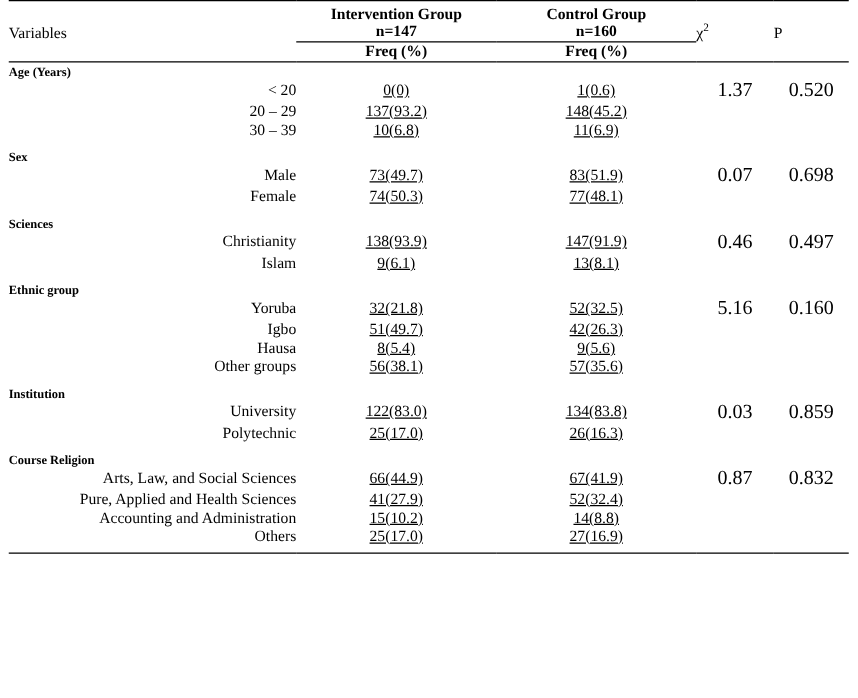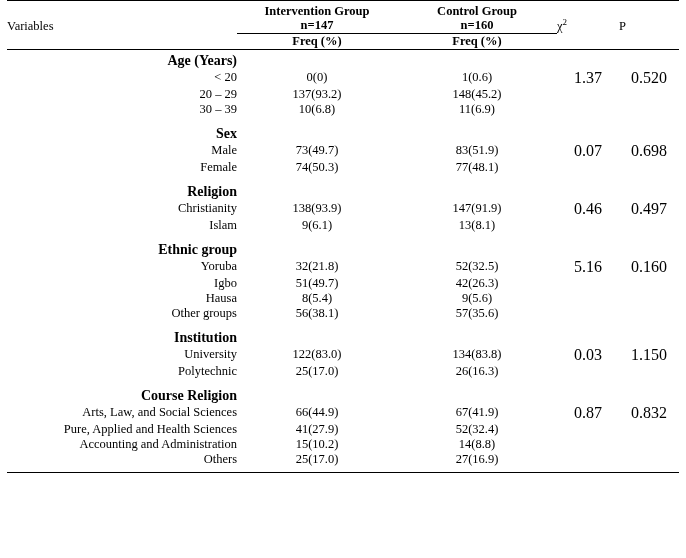--- a/index.html
+++ b/index.html
@@ -56,33 +56,34 @@
   }
   .hdr-sub {
     text-align: center;
     font-weight: bold;
     font-size: 12.5px;
     padding: 2px 2px 3px 2px;
     border-top: 1px solid #000;
   }
   .grp-label {
     font-weight: bold;
-    font-size: 14px;
-    text-align: right;
+    font-size: 10px;
+    text-align: left;
     padding: 3px 2px 1px 2px;
   }
   .row-label {
     text-align: right;
     font-size: 12.5px;
     padding: 1.5px 2px;
   }
   .val {
     text-align: center;
     font-size: 12.5px;
     padding: 1.5px 2px;
+    text-decoration: underline;
   }
   .stat {
     text-align: center;
     font-size: 16px;
     padding: 1.5px 2px;
   }
   .spacer td { height: 9px; font-size: 0; line-height: 0; }
   .spacer-sm td { height: 5px; font-size: 0; line-height: 0; }
   sup { font-size: 9px; vertical-align: super; }
   .two-line { line-height: 1.15; }
@@ -177,21 +178,21 @@
         <td class="val">74(50.3)</td>
         <td class="val">77(48.1)</td>
         <td class="stat"></td>
         <td class="stat"></td>
       </tr>
       <tr class="spacer">
           <td colspan="5"></td>
         </tr>
 
       <tr>
-        <td class="grp-label">Religion</td>
+        <td class="grp-label">Sciences</td>
         <td class="val"></td>
         <td class="val"></td>
         <td class="stat"></td>
         <td class="stat"></td>
       </tr>
       <tr>
         <td class="row-label">Christianity</td>
         <td class="val">138(93.9)</td>
         <td class="val">147(91.9)</td>
         <td class="stat">0.46</td>
@@ -252,21 +253,21 @@
         <td class="val"></td>
         <td class="val"></td>
         <td class="stat"></td>
         <td class="stat"></td>
       </tr>
       <tr>
         <td class="row-label">University</td>
         <td class="val">122(83.0)</td>
         <td class="val">134(83.8)</td>
         <td class="stat">0.03</td>
-        <td class="stat">1.150</td>
+        <td class="stat">0.859</td>
       </tr>
       <tr>
         <td class="row-label">Polytechnic</td>
         <td class="val">25(17.0)</td>
         <td class="val">26(16.3)</td>
         <td class="stat"></td>
         <td class="stat"></td>
       </tr>
       <tr class="spacer">
           <td colspan="5"></td>

